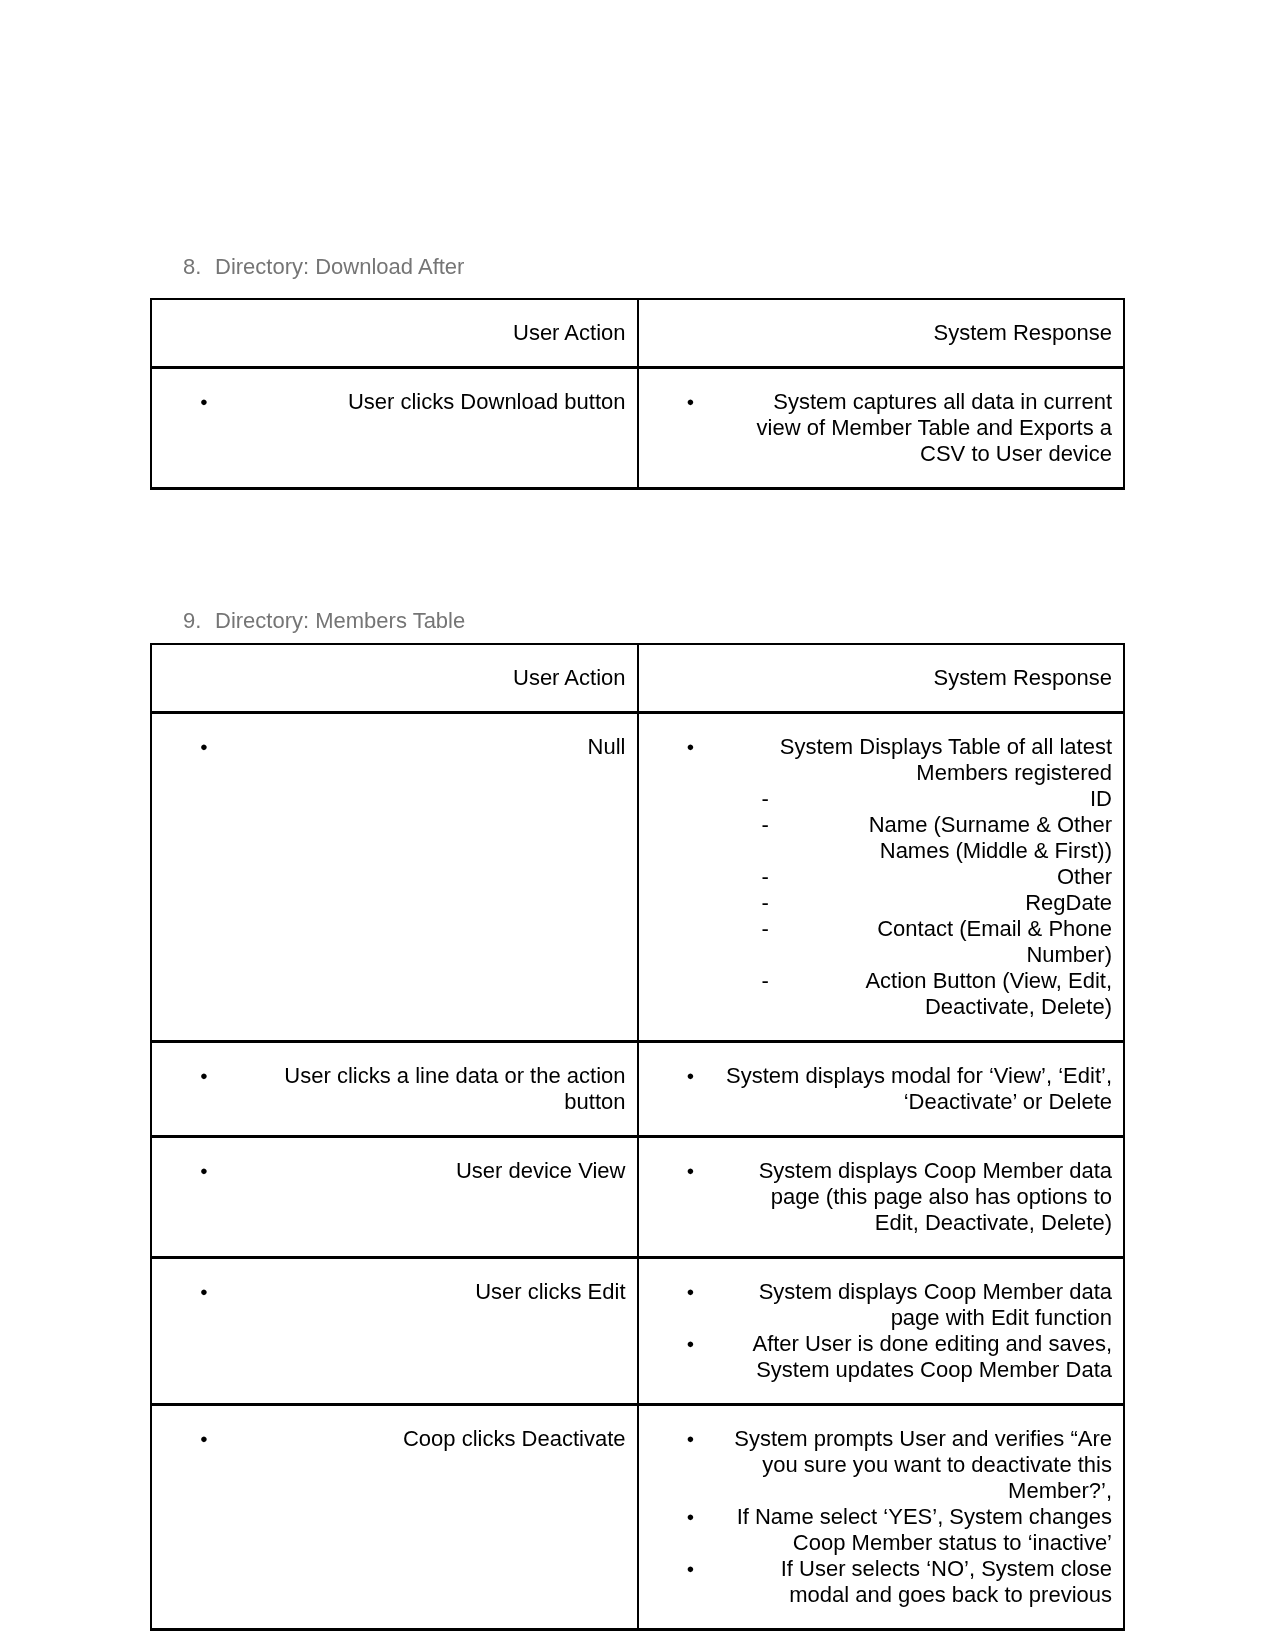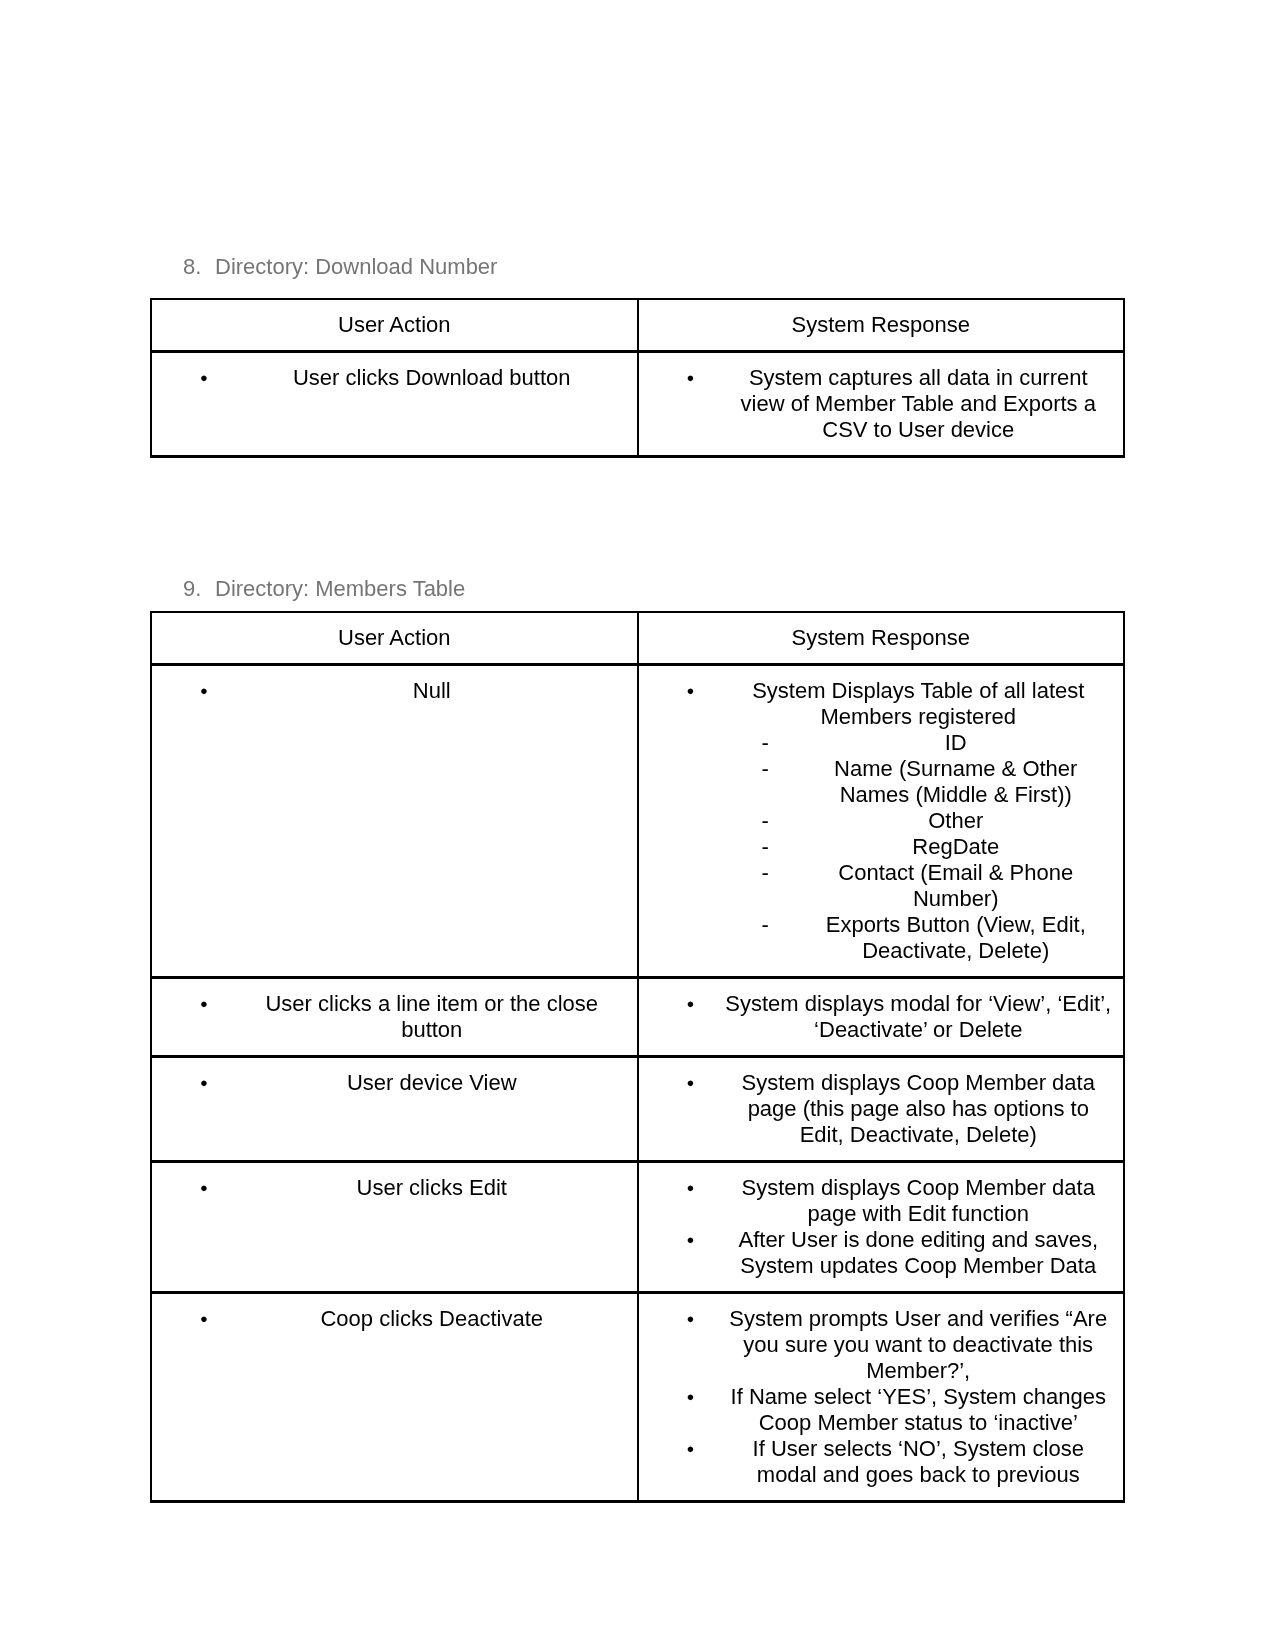--- a/index.html
+++ b/index.html
@@ -38,44 +38,44 @@
     table-layout: fixed;
     margin-left: 150px;
     width: 975px;
     margin-top: 14px;
   }
   .sec9 table.uc-table { margin-top: 5px; }
   .uc-table th, .uc-table td {
     border: 2px solid #000000;
     border-bottom-width: 3px;
     vertical-align: top;
-    text-align: center;
+    text-align: right;
     font-weight: normal;
-    padding: 12px 11px;
+    padding: 20px 11px;
     width: 50%;
     box-sizing: border-box;
   }
   .li { position: relative; }
   .li .li-text { display: block; }
   .li.l1 .li-text { padding-left: 75px; }
   .li.l2 .li-text { padding-left: 150px; }
   .li .marker { position: absolute; top: 0; line-height: 26px; }
   .li.l1 .marker { left: 37px; }
   .li.l2 .marker { left: 112px; }
   .marker.bullet { font-size: 13px; }
 </style>
 </head>
 <body>
 
 <div class="page">
 
   <div class="sec8">
     <div class="doc-heading">
       <span class="h-num">8.</span>
-      <span class="h-text">Directory: Download Number</span>
+      <span class="h-text">Directory: Download After</span>
     </div>
     <table class="uc-table">
       <thead>
         <tr>
           <th>User Action</th>
           <th>System Response</th>
         </tr>
       </thead>
       <tbody>
         <tr>
@@ -137,30 +137,30 @@
             <div class="li l2">
               <span class="marker">-</span>
               <span class="li-text">RegDate</span>
             </div>
             <div class="li l2">
               <span class="marker">-</span>
               <span class="li-text">Contact (Email &amp; Phone Number)</span>
             </div>
             <div class="li l2">
               <span class="marker">-</span>
-              <span class="li-text">Exports Button (View, Edit, Deactivate, Delete)</span>
-            </div>
-          </td>
-        </tr>
-
-        <tr>
-          <td>
-            <div class="li l1">
-              <span class="marker bullet">●</span>
-              <span class="li-text">User clicks a line item or the close button</span>
+              <span class="li-text">Action Button (View, Edit, Deactivate, Delete)</span>
+            </div>
+          </td>
+        </tr>
+
+        <tr>
+          <td>
+            <div class="li l1">
+              <span class="marker bullet">●</span>
+              <span class="li-text">User clicks a line data or the action button</span>
             </div>
           </td>
           <td>
             <div class="li l1">
               <span class="marker bullet">●</span>
               <span class="li-text">System displays modal for ‘View’, ‘Edit’,  ‘Deactivate’ or Delete</span>
             </div>
           </td>
         </tr>
 

